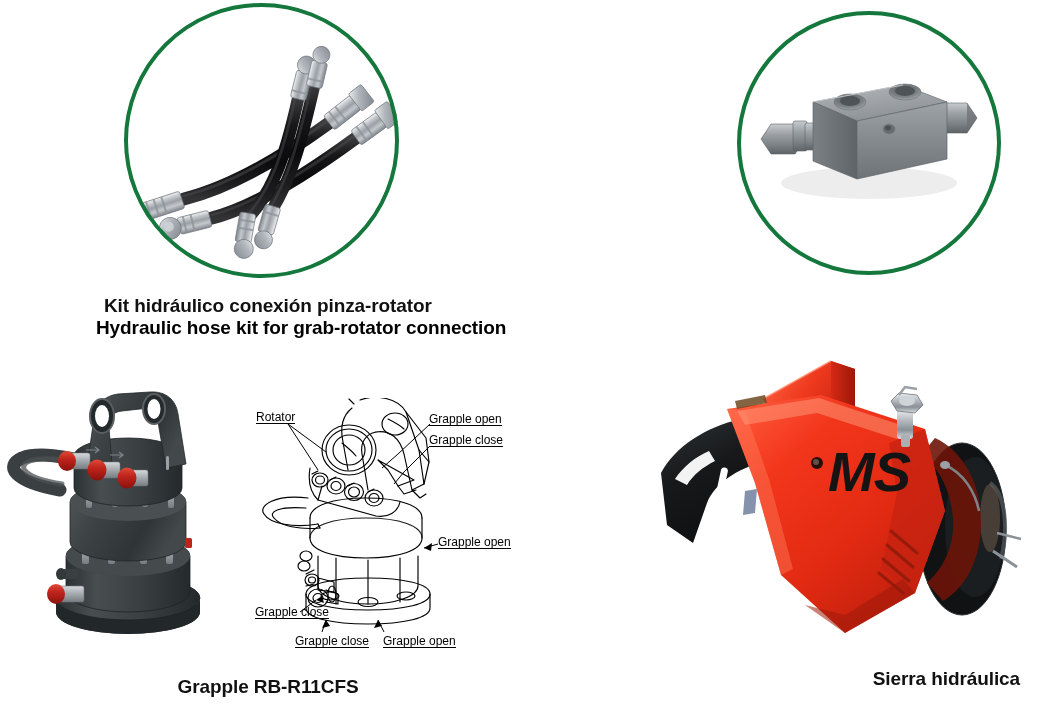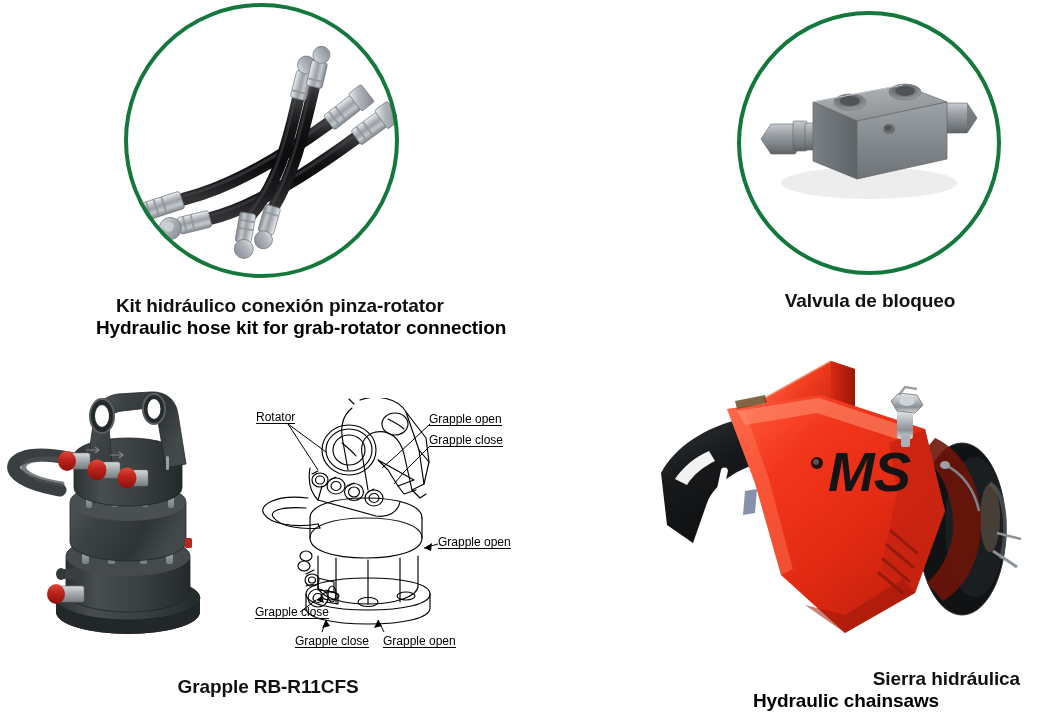--- a/index.html
+++ b/index.html
@@ -175,21 +175,21 @@
       <g transform="translate(190,84) rotate(-77)">
         <rect x="0" y="-8" width="26" height="16" rx="2.5" fill="url(#ferrule)" stroke="#6f767c" stroke-width="0.7"></rect>
         <rect x="6" y="-8" width="2" height="16" fill="#8d9399" opacity="0.8"></rect>
         <circle cx="33" cy="0" r="8.5" fill="url(#ferrule2)" stroke="#6f767c" stroke-width="0.7"></circle>
       </g>
     </svg>
   </div>
   <div class="circle-frame" style="left:124px; top:3px; width:275px; height:275px; background:transparent;"></div>
 
   <div class="caption" style="left:60px; top:295px; width:550px; text-align:left;">
-    <div class="cap-es" style="margin-left:56px;">Kit hidráulico conexión pinza-rotator</div>
+    <div class="cap-es" style="margin-left:44px;">Kit hidráulico conexión pinza-rotator</div>
     <div class="cap-en" style="margin-left:36px;">Hydraulic hose kit for grab-rotator connection</div>
   </div>
 
   <div class="circle-clip" style="left:737px; top:11px; width:264px; height:264px;">
     <svg class="art" width="264" height="264" viewBox="0 0 264 264">
       <defs>
         <linearGradient id="blockTop" x1="0" y1="0" x2="0.4" y2="1">
           <stop offset="0%" stop-color="#b3b7ba"></stop>
           <stop offset="100%" stop-color="#8d9296"></stop>
         </linearGradient>
@@ -248,21 +248,20 @@
 
       <ellipse cx="152" cy="118" rx="6" ry="5" fill="#676c70" stroke="#7d8286" stroke-width="0.6"></ellipse>
       <ellipse cx="151" cy="117" rx="3" ry="2.4" fill="#4c5155"></ellipse>
 
       <path d="M76,91 L166,74" stroke="#d3d7da" stroke-width="1.2" opacity="0.8" fill="none"></path>
     </svg>
   </div>
   <div class="circle-frame" style="left:737px; top:11px; width:264px; height:264px; background:transparent;"></div>
 
   <div class="caption" style="left:739px; top:290px; width:262px;">
-    <div class="cap-es">Valvula de bloqueo</div>
   </div>
 
   <div class="panel" style="left:0px; top:360px; width:235px; height:290px;">
     <svg class="art" width="235" height="290" viewBox="0 0 235 290">
       <defs>
         <linearGradient id="rotDark" x1="0" y1="0" x2="1" y2="0.4">
           <stop offset="0%" stop-color="#53585b"></stop>
           <stop offset="35%" stop-color="#3d4245"></stop>
           <stop offset="75%" stop-color="#2f3437"></stop>
           <stop offset="100%" stop-color="#43484b"></stop>
@@ -552,16 +551,15 @@
       <ellipse cx="300" cy="122" rx="5" ry="4" fill="#9aa0a5"></ellipse>
       <path d="M348,208 L372,224" stroke="#8b9297" stroke-width="3" fill="none"></path>
       <path d="M352,190 L376,196" stroke="#8b9297" stroke-width="2.5" fill="none"></path>
 
       <path d="M90,58 L120,52 L122,60 L92,66 Z" fill="#6d4a22" opacity="0.85"></path>
     </svg>
   </div>
 
   <div class="caption" style="left:600px; top:668px; width:420px;">
     <div class="cap-es" style="text-align:right; margin-left:72px;">Sierra hidráulica</div>
-    <div class="cap-en" style="text-align:center; margin-left:72px;">Hydraulic chainsaws</div>
   </div>
 
 </div>
 
 </body></html>

